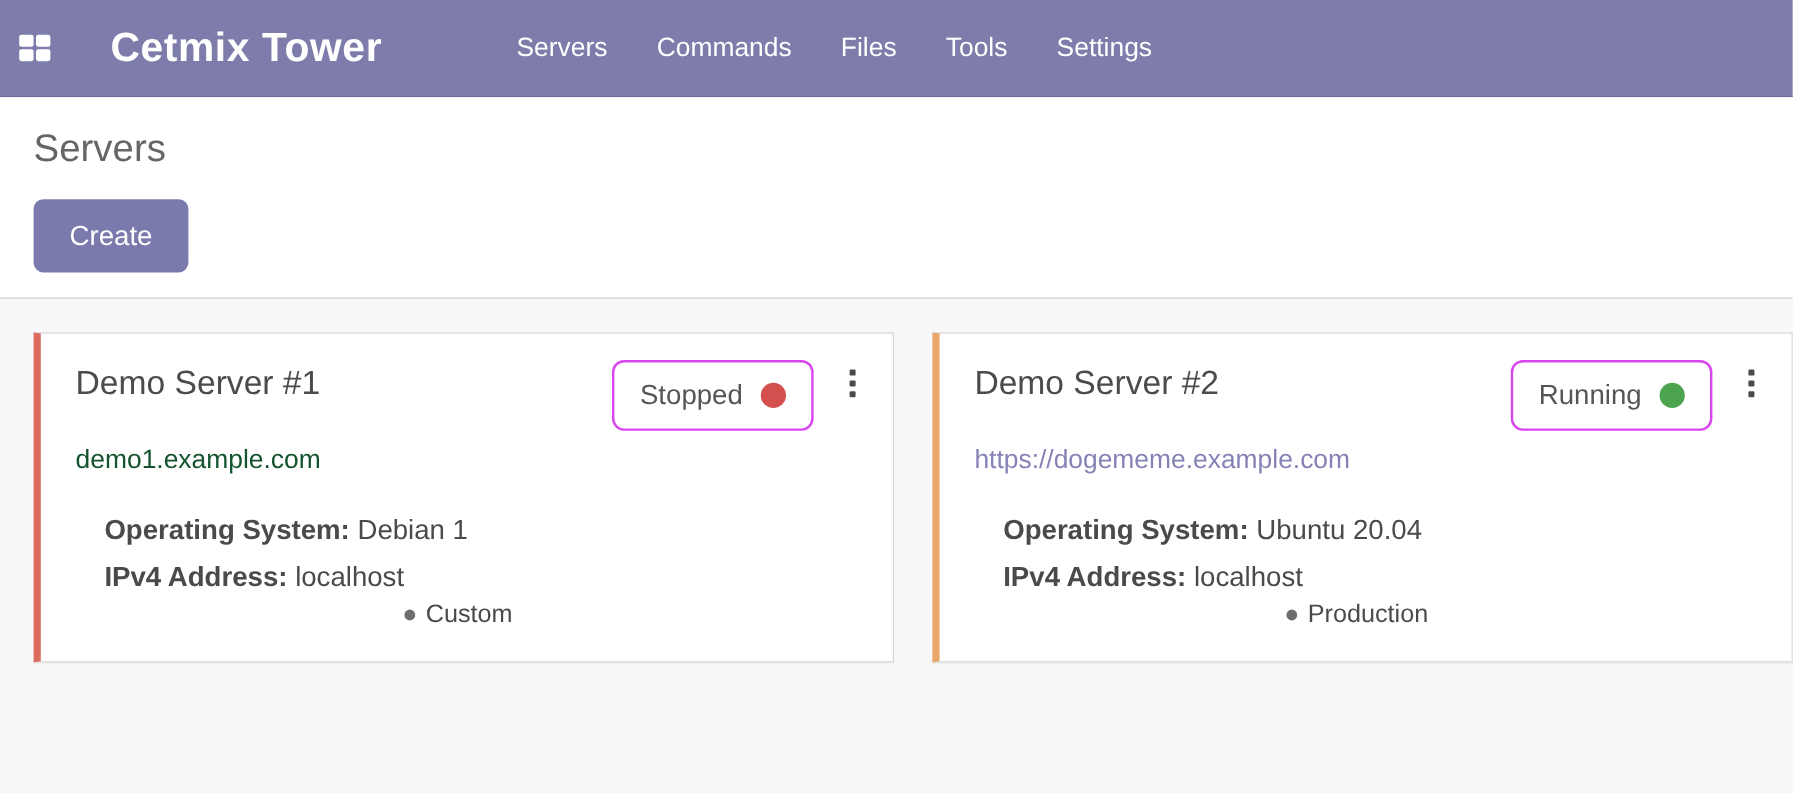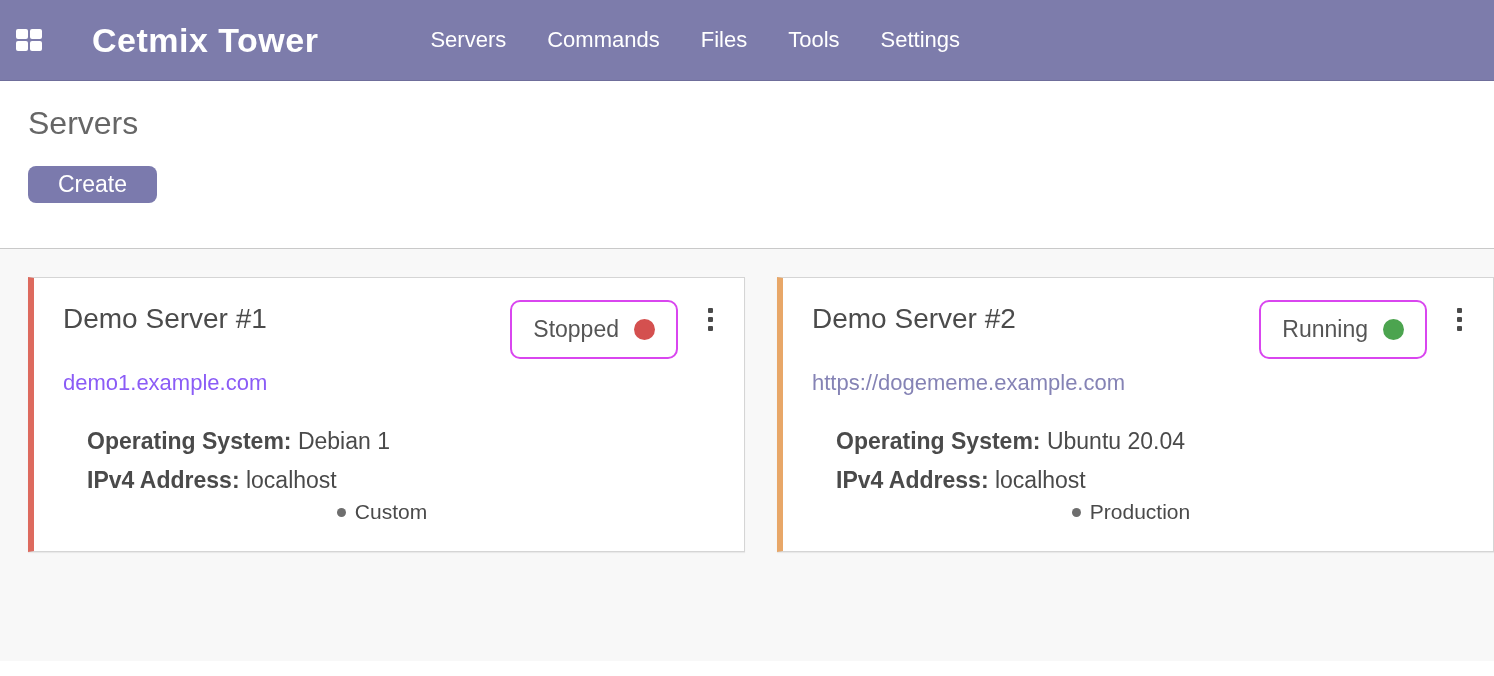--- a/index.html
+++ b/index.html
@@ -66,21 +66,21 @@
   }
   .create-btn {
     margin-top: 24px;
     display: inline-block;
     background: #7b7aad;
     color: #ffffff;
     border: none;
     border-radius: 8px;
     font-size: 23px;
     font-family: inherit;
-    padding: 5px 30px;
+    padding: 17px 30px;
     cursor: pointer;
   }
 
   
   .content {
     height: 412px;
     background: #f8f8f8;
     padding: 28px 0 0 28px;
     display: flex;
     gap: 32px;
@@ -213,21 +213,21 @@
           <span>Stopped</span>
           <span class="status-dot" style="background-color: rgb(212, 80, 79);"></span>
         </span>
         <span class="kebab">
           <span></span>
             <span></span>
             <span></span>
         </span>
       </div>
     </div>
-    <a class="server-url" style="color: #8b5cf6;">demo1.example.com</a>
+    <a class="server-url" style="color: #14532d;">demo1.example.com</a>
     <div class="details">
       <div>
         <b>Operating System:</b>
         <span>Debian 1</span>
       </div>
       <div>
         <b>IPv4 Address:</b>
         <span>localhost</span>
       </div>
     </div>

